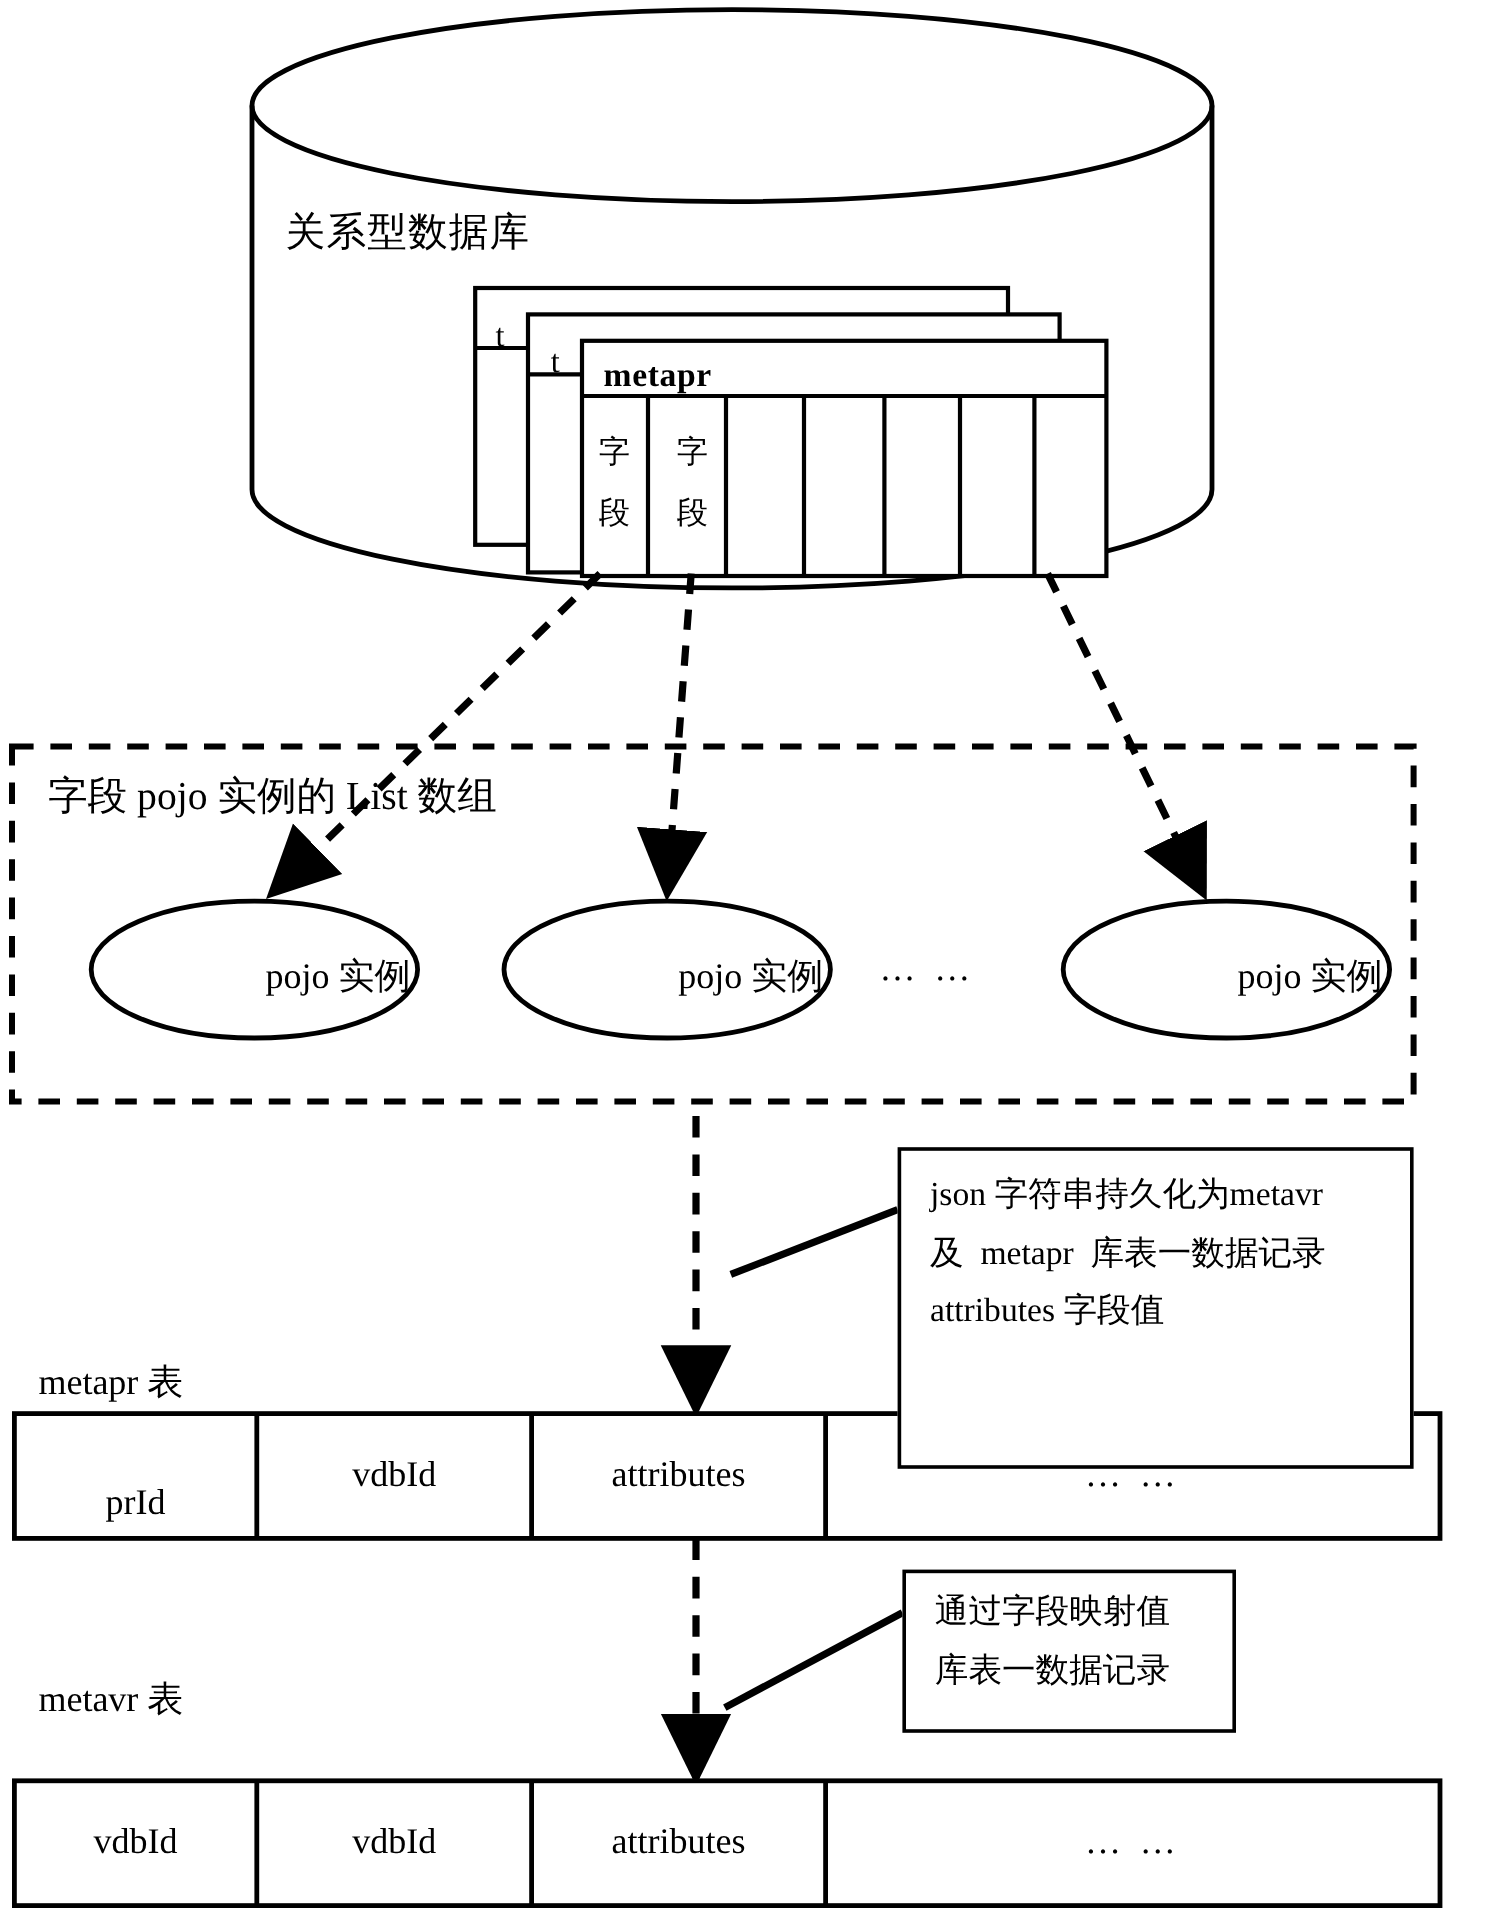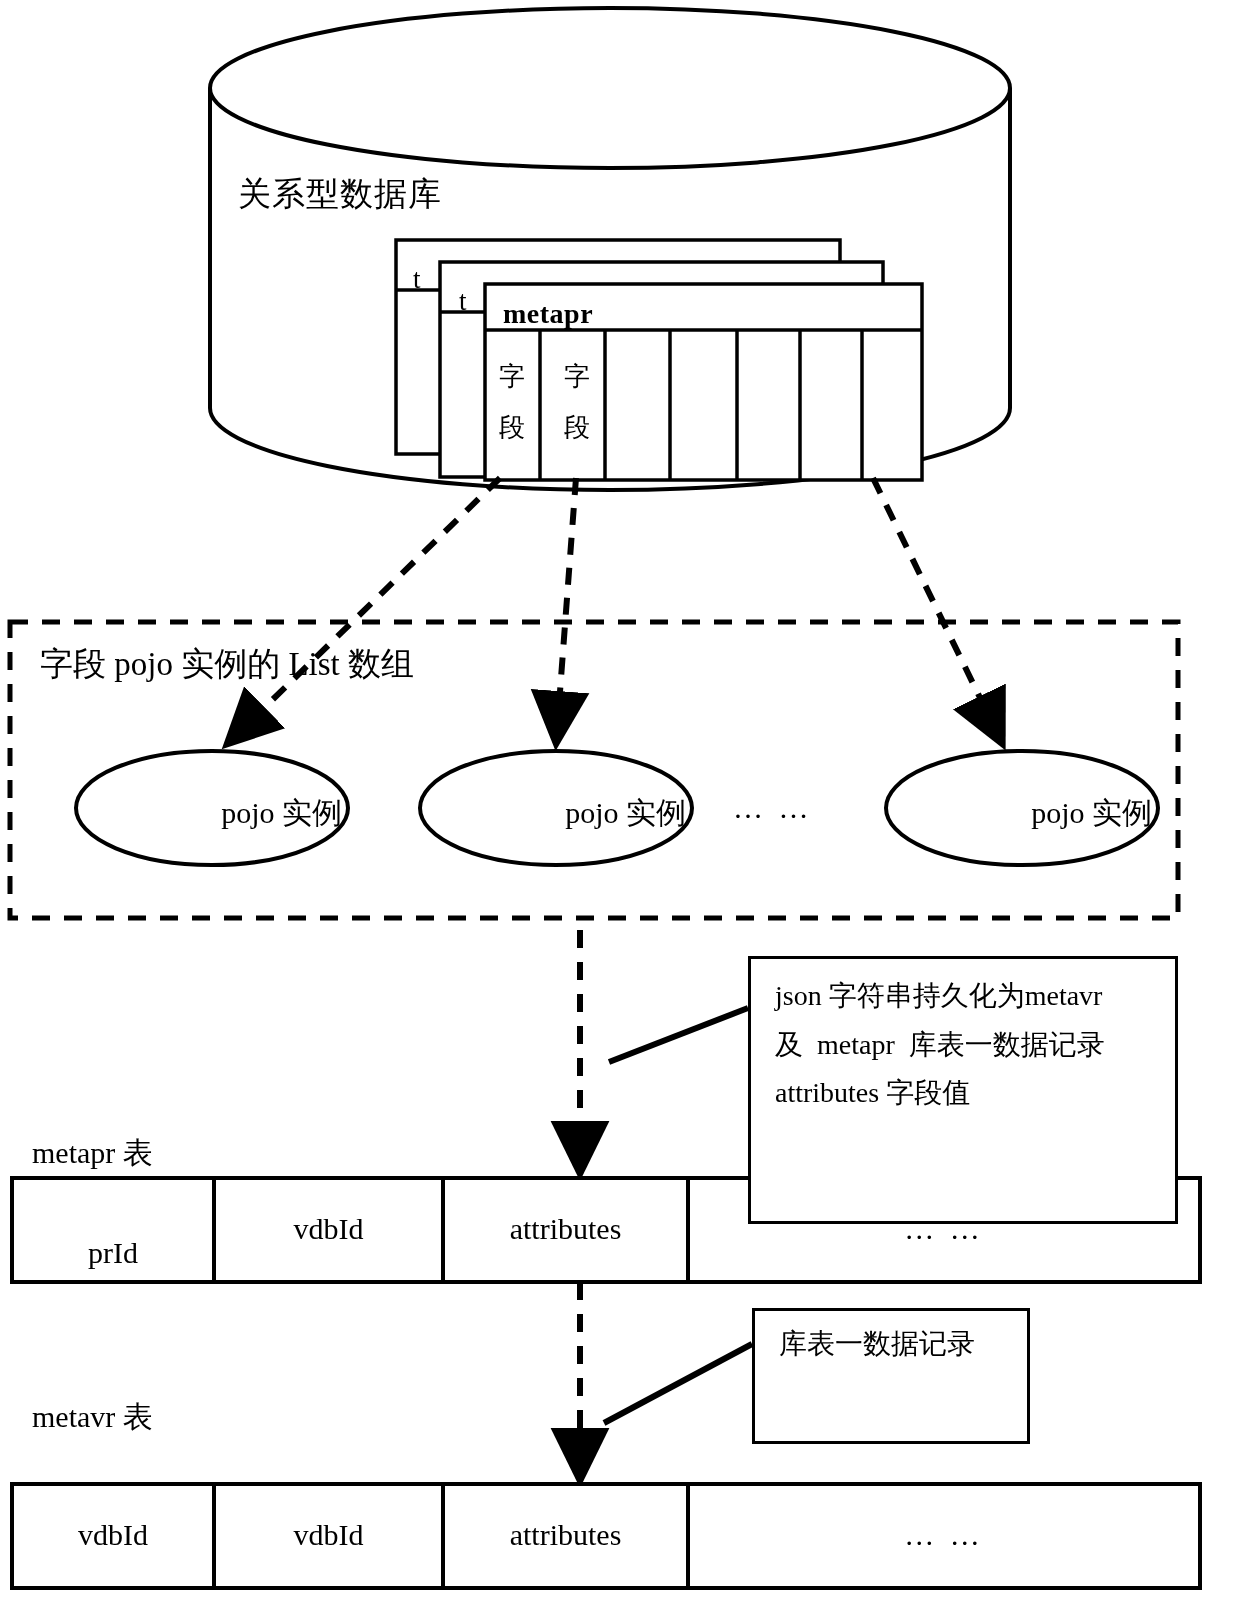--- a/index.html
+++ b/index.html
@@ -219,16 +219,17 @@
   <div class="cell-label" style="left:443px; top:1518px; width:245px;">attributes</div>
   <div class="cell-label" style="left:688px; top:1518px; width:512px; letter-spacing:4px;">… …</div>
 
   <div class="anno" id="anno-1">
     <p>json 字符串持久化为metavr</p>
     <p>及  metapr  库表一数据记录</p>
     <p>attributes 字段值</p>
   </div>
 
   <div class="anno" id="anno-2">
+    <p>通过字段映射值</p>
     <p>库表一数据记录</p>
   </div>
 
 </div>
 
 </body></html>

